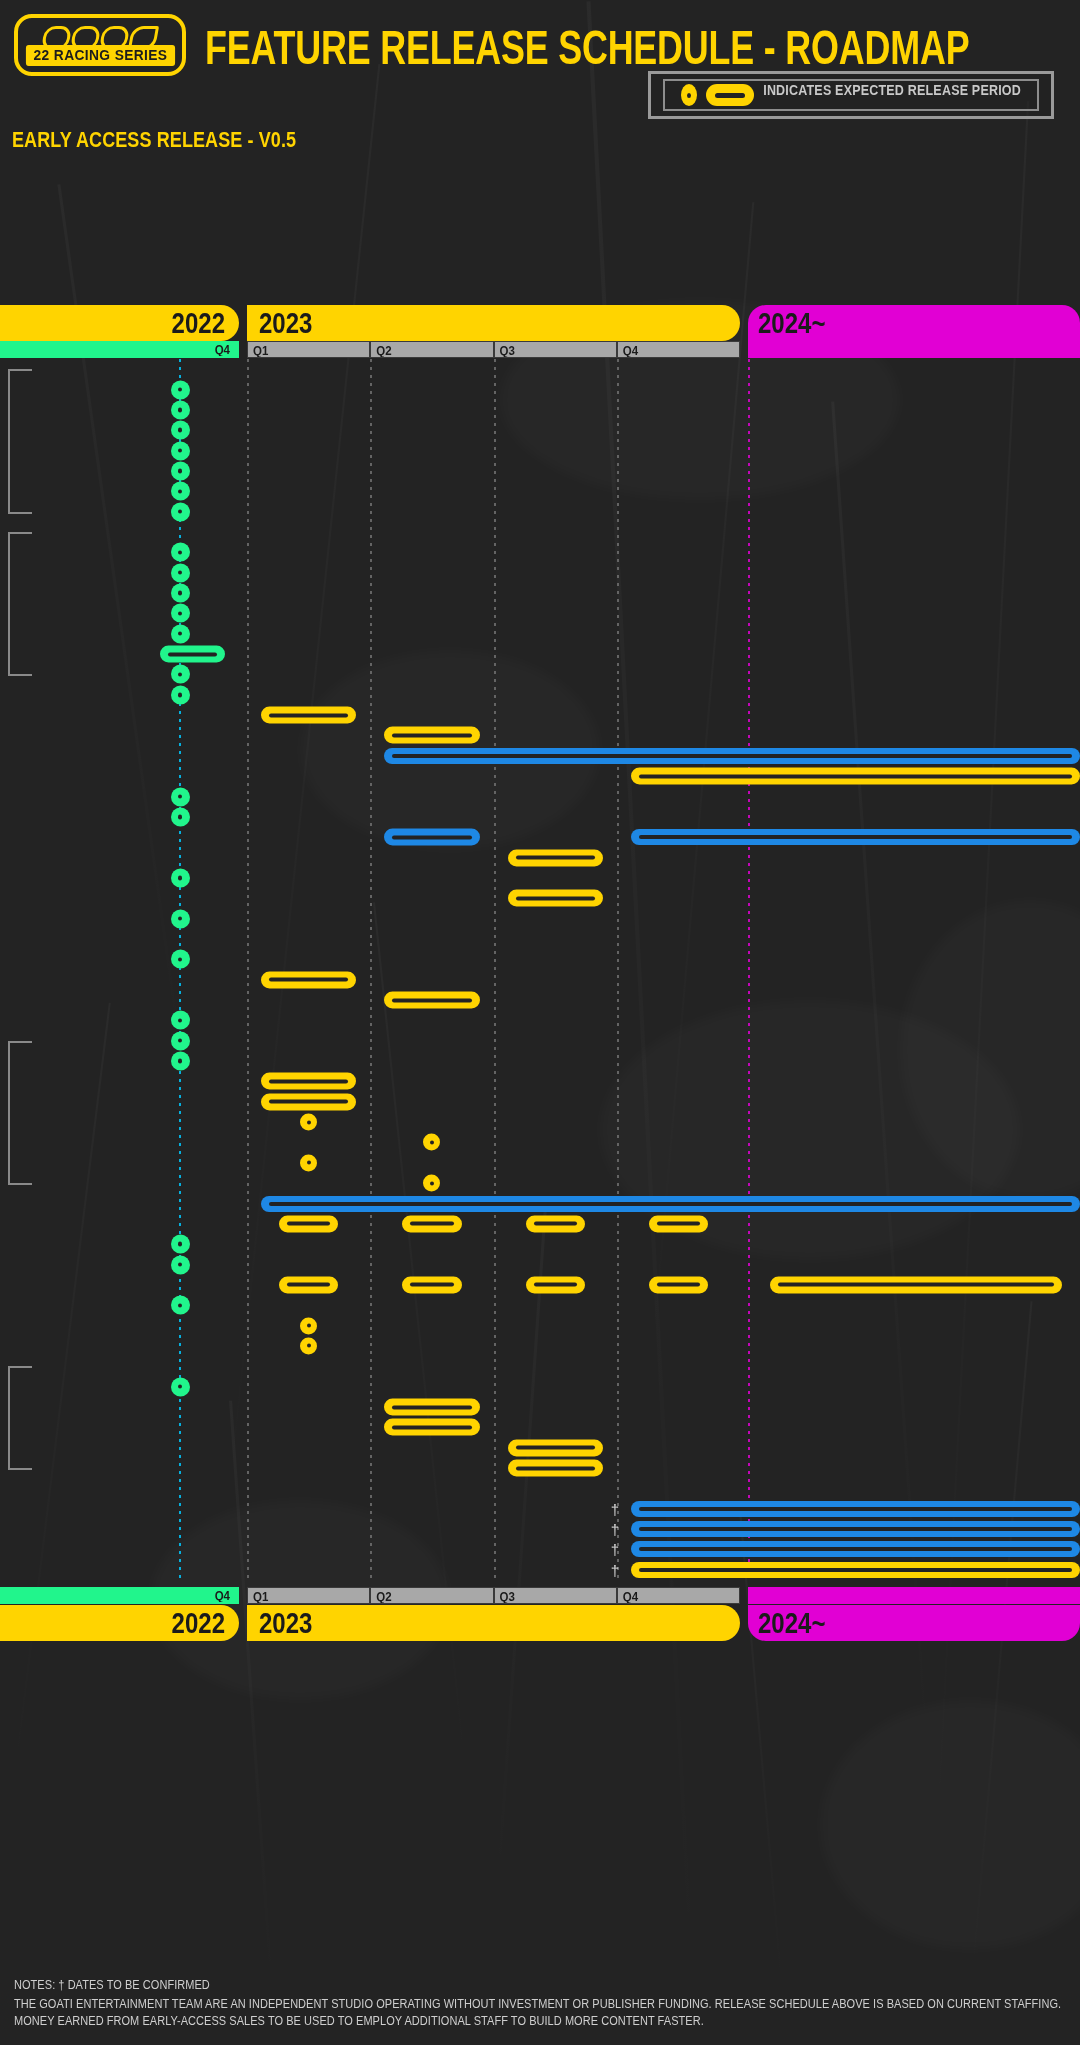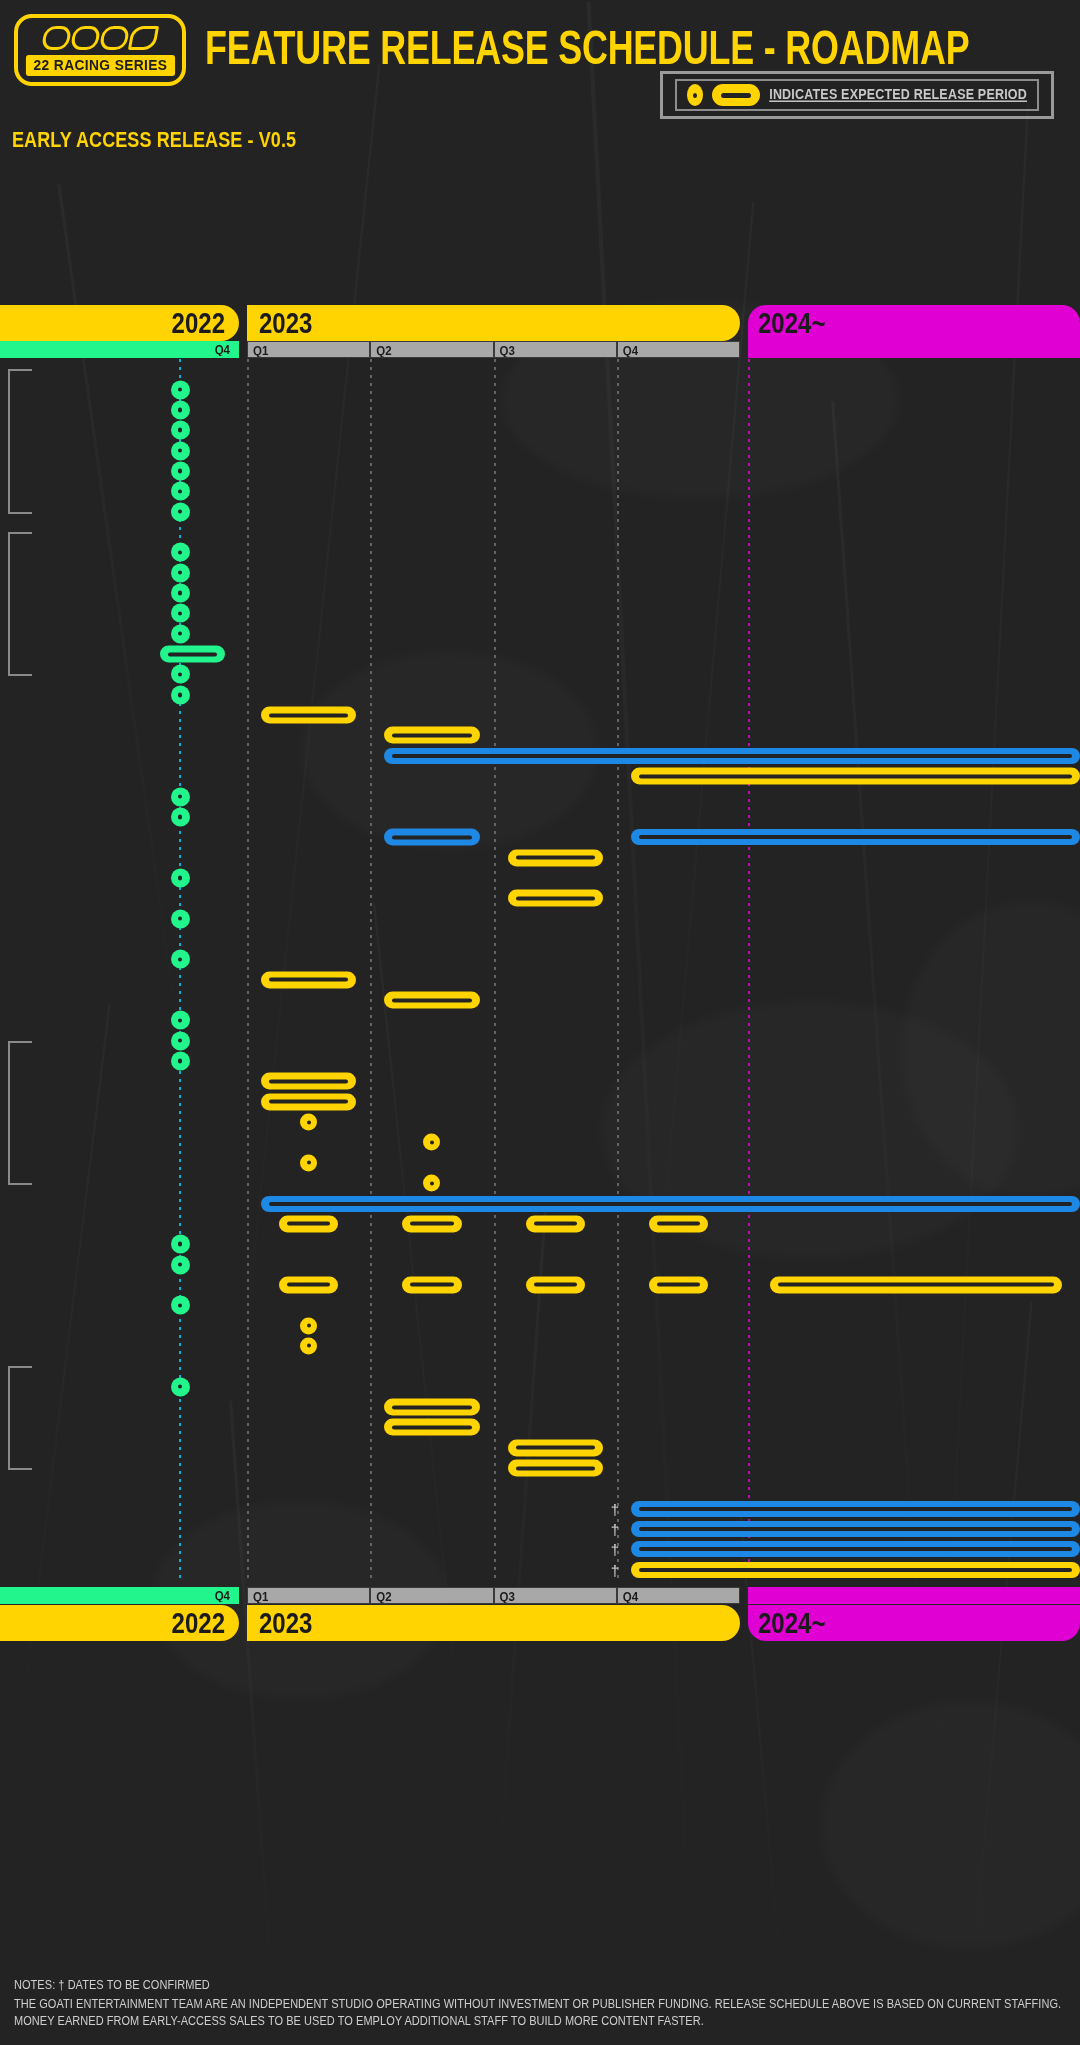--- a/index.html
+++ b/index.html
@@ -12,21 +12,21 @@
   
   .bg-art{position:absolute;inset:0;overflow:hidden;z-index:0;pointer-events:none;}
   .bg-art .streak{position:absolute;background:linear-gradient(to bottom,rgba(255,255,255,0.035),rgba(255,255,255,0));}
   .bg-art .blob{position:absolute;background:rgba(255,255,255,0.018);border-radius:50%;filter:blur(6px);}
 
   .page{position:relative;z-index:2;width:1080px;height:2045px;}
 
   
   .header{position:relative;height:150px;}
   .logo{
-    position:absolute;left:14px;top:14px;width:172px;height:72px;
+    position:absolute;left:14px;top:14px;width:172px;height:62px;
     border:4px solid #FFD400;border-radius:18px;
     display:flex;flex-direction:column;align-items:center;justify-content:flex-end;
   }
   .logo-marks{position:absolute;top:5px;left:0;width:100%;height:30px;
      display:flex;align-items:center;justify-content:center;gap:2px;}
   .logo-mark{width:27px;height:24px;border:3px solid #FFD400;border-radius:11px 11px 11px 11px;
      transform:skewX(-10deg);}
   .logo-mark.s{border-radius:12px 2px 12px 2px;}
   .logo-text{
     font-size:14.5px;font-weight:700;letter-spacing:0.4px;color:#1c1c1c;
@@ -38,21 +38,21 @@
     position:absolute;left:205px;top:22px;
     color:#FFD400;font-size:37px;font-weight:700;letter-spacing:-0.2px;
     transform:scaleY(1.28) scaleX(0.97);transform-origin:left top;
     white-space:nowrap;
   }
   .legend{
     position:absolute;right:26px;top:71px;
     border:3px solid #9a9a9a;background:rgba(35,35,35,0.55);
     padding:5px 12px;display:flex;align-items:center;gap:9px;
   }
-  .legend-inner{border:2px solid #8d8d8d;padding:3px 10px;display:flex;align-items:center;gap:9px;text-decoration:underline;}
+  .legend-inner{border:2px solid #8d8d8d;padding:3px 16px;display:flex;align-items:flex-start;gap:9px;}
   .legend-dot{width:16px;height:22px;border-radius:50%;background:#FFD400;
      display:flex;align-items:center;justify-content:center;}
   .legend-dot i{width:4px;height:5px;background:#232323;border-radius:50%;display:block;}
   .legend-pill{width:48px;height:22px;border-radius:11px;background:#FFD400;
      display:flex;align-items:center;justify-content:center;}
   .legend-pill i{width:30px;height:5px;background:#232323;border-radius:3px;display:block;}
   .legend-text{color:#c9c9c9;font-size:12.5px;letter-spacing:0.2px;font-weight:600;
      transform:scaleY(1.12);white-space:nowrap;}
 
   .ea-release{

